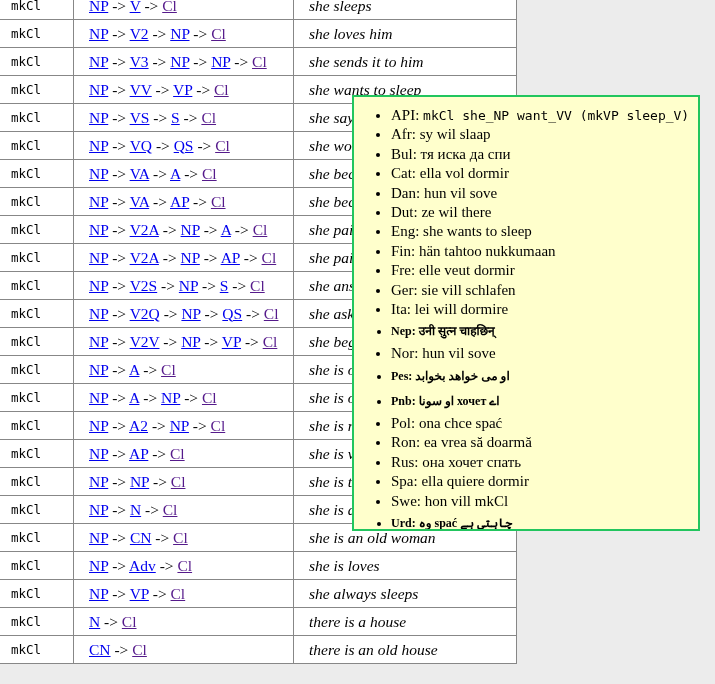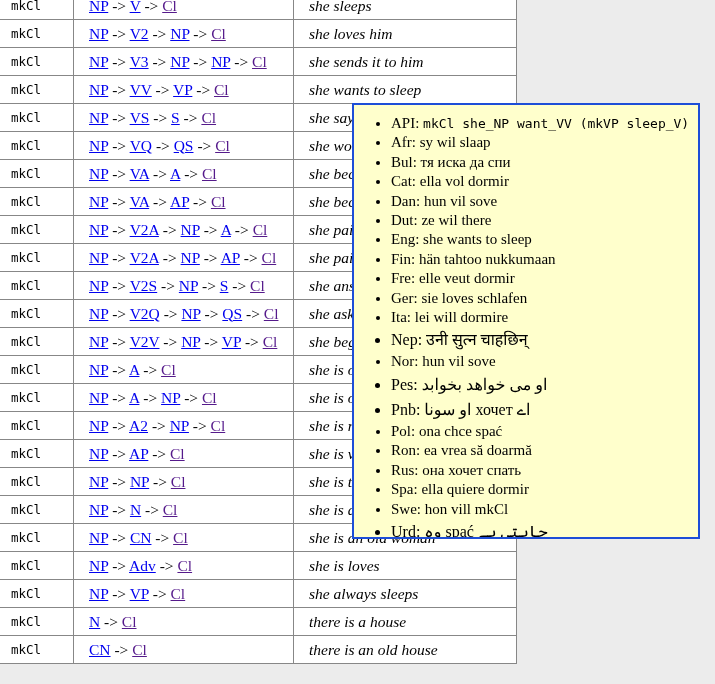--- a/index.html
+++ b/index.html
@@ -20,27 +20,27 @@
     box-sizing:border-box;
   }
   td.c1{width:78px;font-family:"DejaVu Sans Mono","Liberation Mono",monospace;font-size:12.5px;color:#000;}
   td.c2{width:220px;font-size:15.5px;}
   td.c3{width:223px;font-size:15.5px;font-style:italic;color:#000;}
   a.cat{color:var(--link-color,#0000ee);text-decoration:underline;cursor:pointer;}
   a.cat.visited{color:var(--visited-color,#551a8b);}
   .arrow{color:#000;}
   
   .tooltip{
-    position:absolute;left:352px;top:103px;width:348px;height:436px;
+    position:absolute;left:352px;top:95px;width:348px;height:436px;
     box-sizing:border-box;background:var(--tooltip-bg,#ffffcc);
-    border:2px solid #1d4ed8;overflow:hidden;
+    border:2px solid #22c55e;overflow:hidden;
   }
   .tooltip ul{margin:9px 0 0 0;padding:0 4px 0 37px;list-style:disc;}
   .tooltip li{font-size:15px;line-height:19.4px;color:#000;}
-  .tooltip li.script,.tooltip li.rtl{line-height:25px;font-size:16px;}
+  .tooltip li.script,.tooltip li.rtl{line-height:25px;font-size:12px;font-weight:bold;}
   .lang{font-style:normal;}
   .val{}
   li.mono .val{font-family:"DejaVu Sans Mono","Liberation Mono",monospace;font-size:13px;font-style:normal;letter-spacing:0;}
   li.script .val,li.rtl .val{font-style:normal;}
 </style>
 </head>
 <body>
 
 <table class="grammar">
   <tbody>
@@ -171,21 +171,21 @@
   <ul>
       <li class="mono"><span class="lang">API: </span><span class="val">mkCl she_NP want_VV (mkVP sleep_V)</span></li>
       <li class="italic"><span class="lang">Afr: </span><span class="val">sy wil slaap</span></li>
       <li class="italic"><span class="lang">Bul: </span><span class="val">тя иска да спи</span></li>
       <li class="italic"><span class="lang">Cat: </span><span class="val">ella vol dormir</span></li>
       <li class="italic"><span class="lang">Dan: </span><span class="val">hun vil sove</span></li>
       <li class="italic"><span class="lang">Dut: </span><span class="val">ze wil there</span></li>
       <li class="italic"><span class="lang">Eng: </span><span class="val">she wants to sleep</span></li>
       <li class="italic"><span class="lang">Fin: </span><span class="val">hän tahtoo nukkumaan</span></li>
       <li class="italic"><span class="lang">Fre: </span><span class="val">elle veut dormir</span></li>
-      <li class="italic"><span class="lang">Ger: </span><span class="val">sie loves schlafen</span></li>
+      <li class="italic"><span class="lang">Ger: </span><span class="val">sie vill schlafen</span></li>
       <li class="italic"><span class="lang">Ita: </span><span class="val">lei will dormire</span></li>
       <li class="script"><span class="lang">Nep: </span><span class="val">उनी सुत्न चाहछिन्</span></li>
       <li class="italic"><span class="lang">Nor: </span><span class="val">hun vil sove</span></li>
       <li class="rtl"><span class="lang">Pes: </span><span class="val">او می خواهد بخوابد</span></li>
       <li class="rtl"><span class="lang">Pnb: </span><span class="val">او سونا хочет اے</span></li>
       <li class="italic"><span class="lang">Pol: </span><span class="val">ona chce spać</span></li>
       <li class="italic"><span class="lang">Ron: </span><span class="val">ea vrea să doarmă</span></li>
       <li class="italic"><span class="lang">Rus: </span><span class="val">она хочет спать</span></li>
       <li class="italic"><span class="lang">Spa: </span><span class="val">ella quiere dormir</span></li>
       <li class="italic"><span class="lang">Swe: </span><span class="val">hon vill mkCl</span></li>

